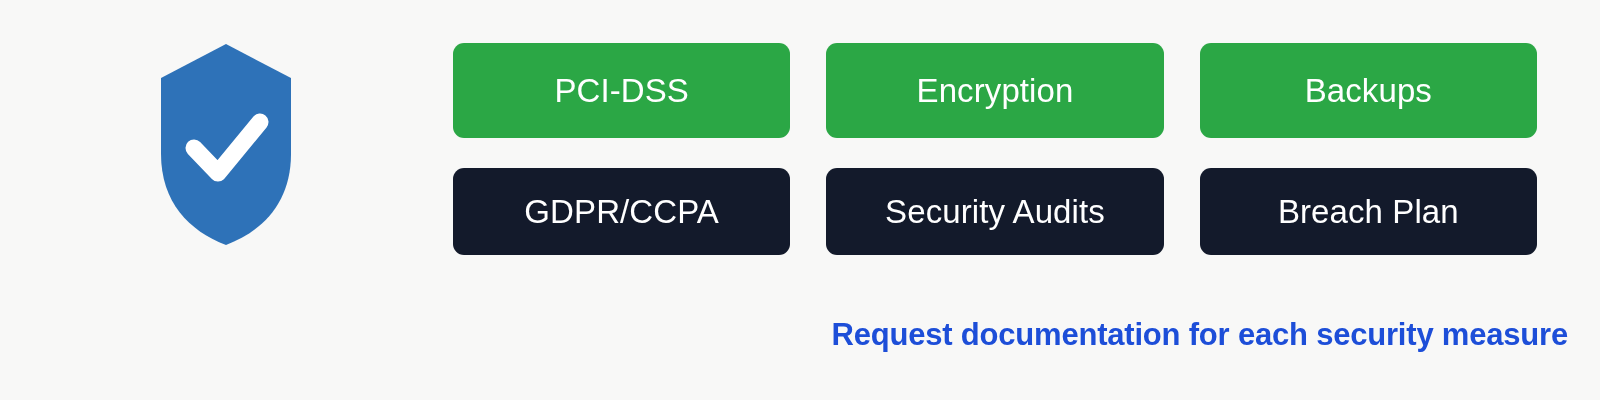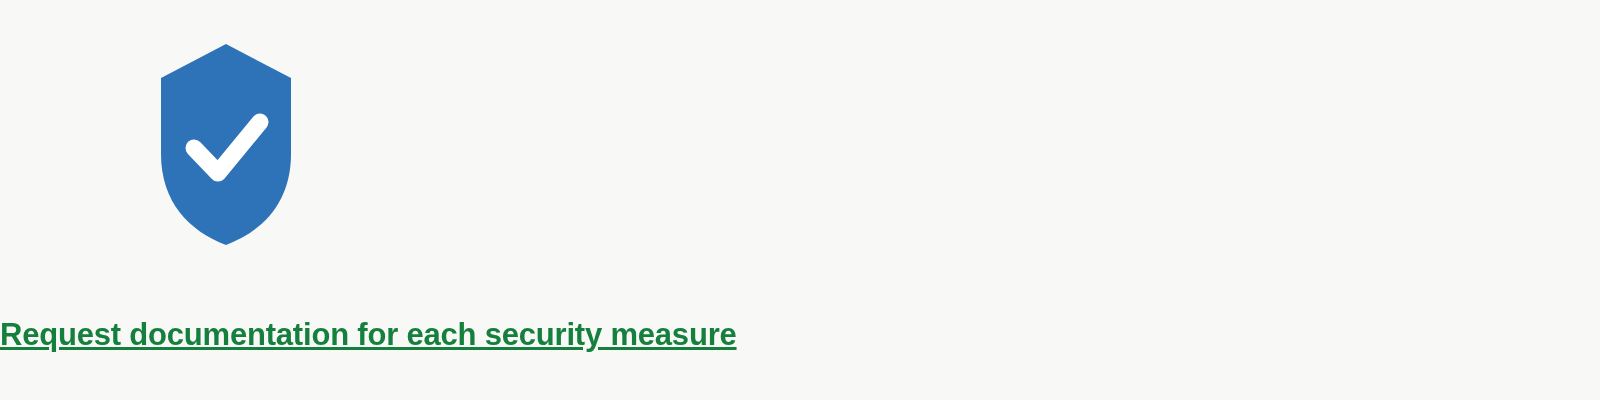--- a/index.html
+++ b/index.html
@@ -72,38 +72,52 @@
     height: 87px;
     background: #131a2b;
   }
 
   
   #caption {
     position: absolute;
     left: 0;
     top: 312px;
     width: 1568px;
-    text-align: left;
+    text-align: right;
     font-size: 31px;
     font-weight: 700;
-    color: #15803d;
+    color: #1d4ed8;
     letter-spacing: -0.2px;
     line-height: 46px;
-    text-decoration: underline;
     -webkit-font-smoothing: antialiased;
   }
 </style>
 </head>
 <body>
 
 <div id="stage">
 
   <div id="shield-wrap">
     <svg viewBox="0 0 136 205" xmlns="http://www.w3.org/2000/svg" aria-hidden="true">
       <path d="M68 2 L133 36 L133 112 C133 160 105 189 68 203 C31 189 3 160 3 112 L3 36 Z" fill="#2e72b8"></path>
       <path d="M36 106 L60 131 L102 80" fill="none" stroke="#ffffff" stroke-width="17" stroke-linecap="round" stroke-linejoin="round"></path>
     </svg>
   </div>
 
+  <div id="badge-grid">
+
+    <div class="badge-row">
+      <div class="badge row-compliant">PCI-DSS</div>
+      <div class="badge row-compliant">Encryption</div>
+      <div class="badge row-compliant">Backups</div>
+    </div>
+
+    <div class="badge-row">
+      <div class="badge row-dark">GDPR/CCPA</div>
+      <div class="badge row-dark">Security Audits</div>
+      <div class="badge row-dark">Breach Plan</div>
+    </div>
+
+  </div>
 
   <div id="caption">Request documentation for each security measure</div>
 
 </div>
 
 </body></html>

